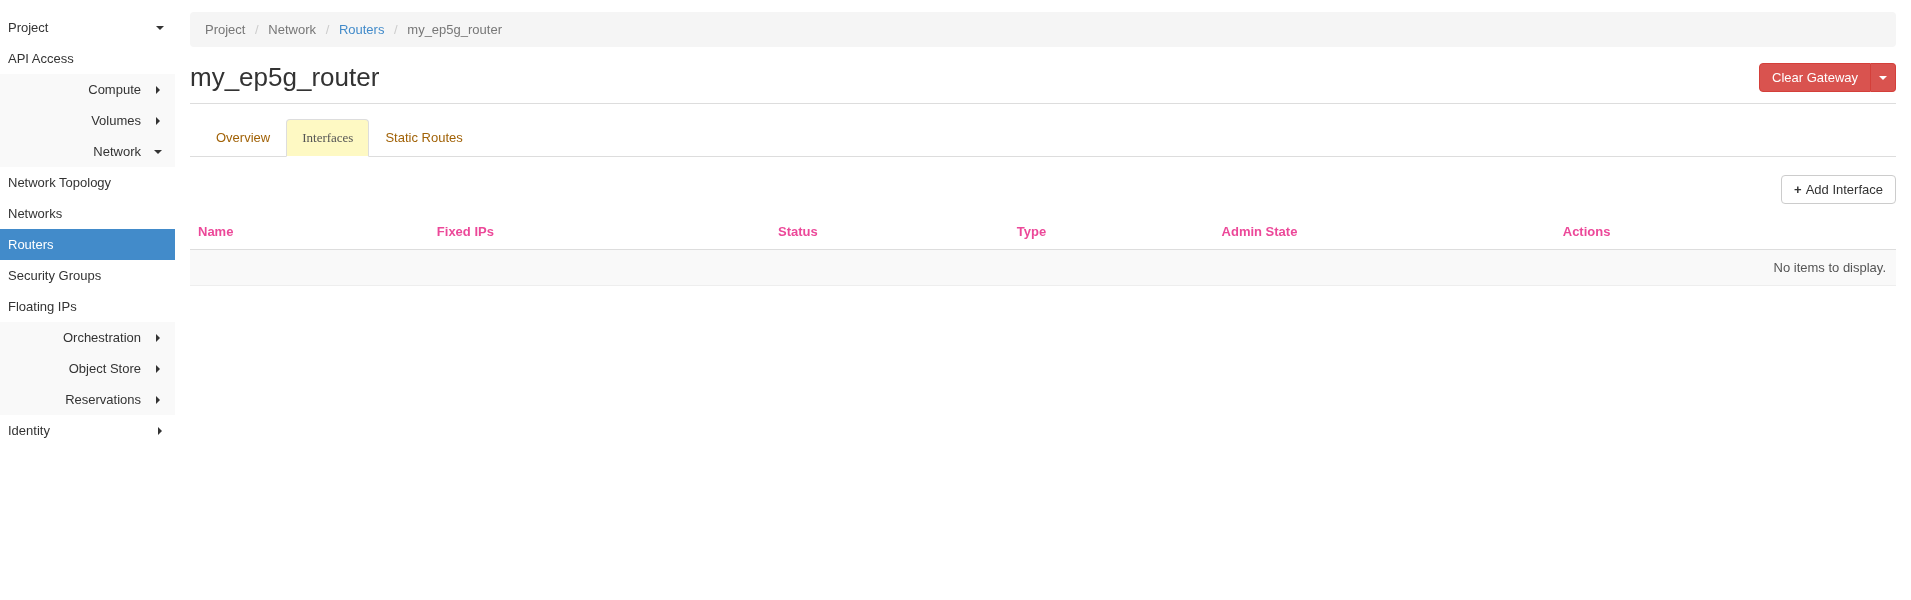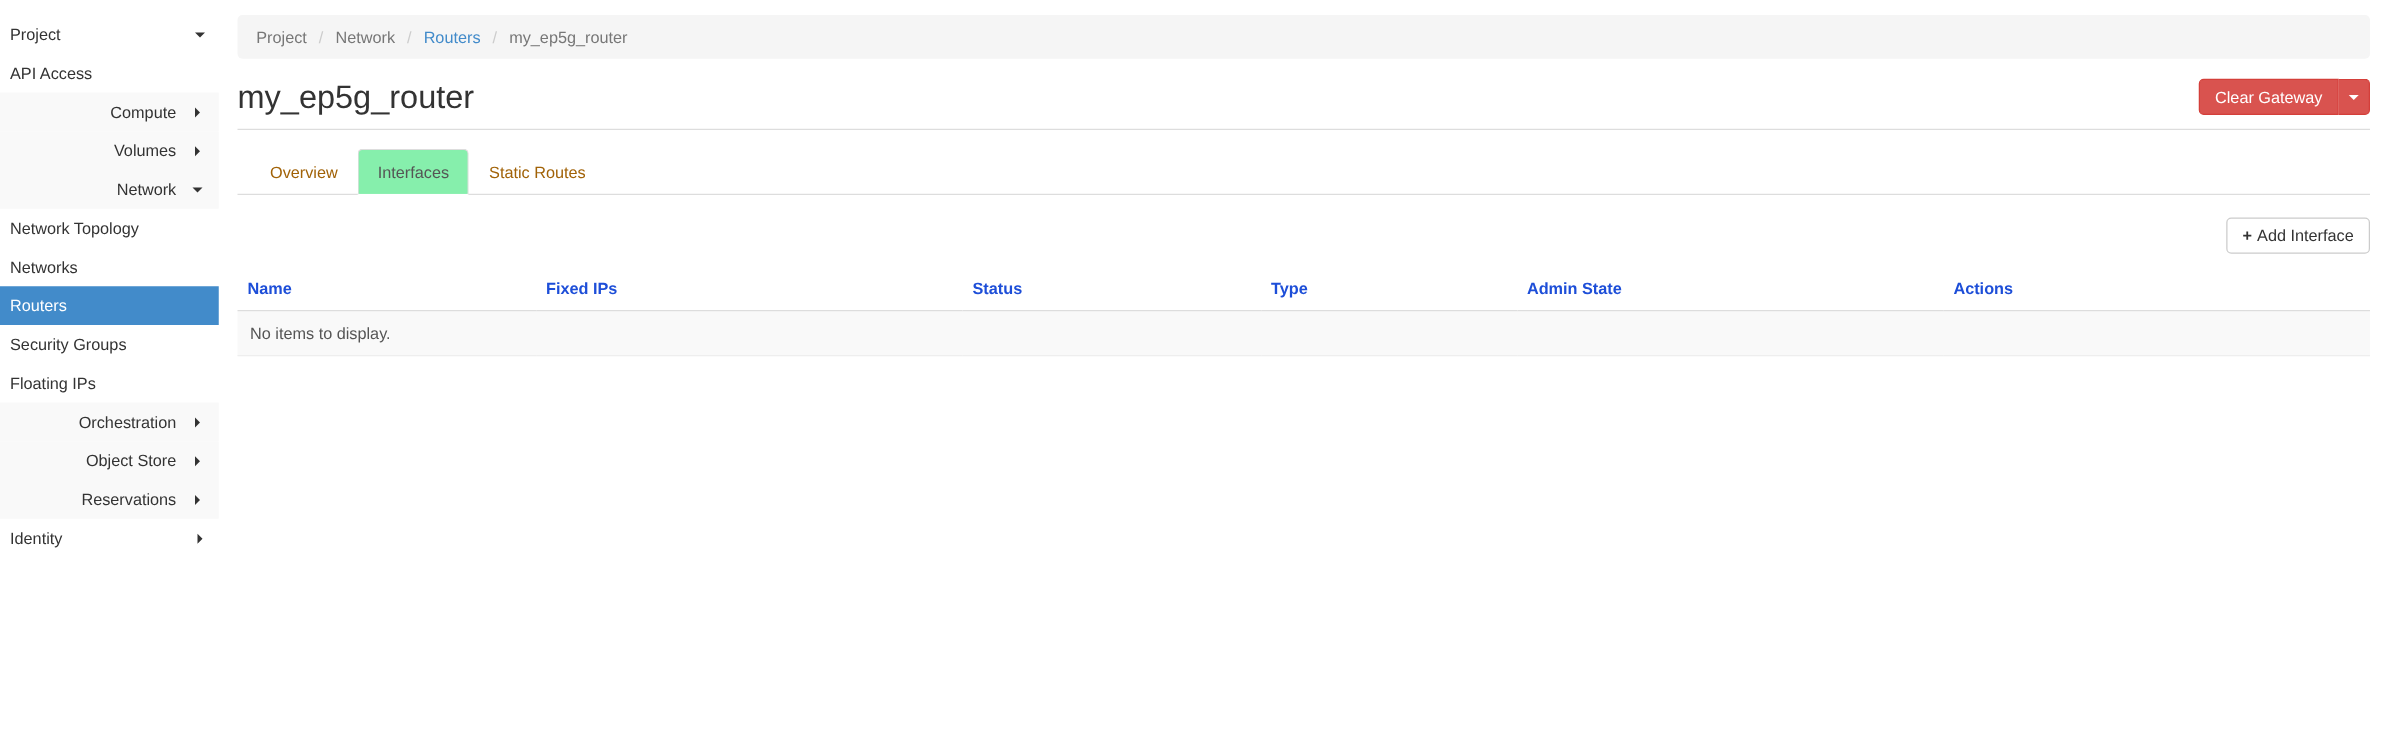--- a/index.html
+++ b/index.html
@@ -112,21 +112,22 @@
     border: 1px solid transparent;
     border-bottom: none;
     margin-bottom: -1px;
     font-size: 13px;
     border-radius: 4px 4px 0 0;
   }
   .tab.active {
     color: #555;
     border: 1px solid #ddd;
     border-bottom-color: #fff;
-    background: #86efac;
+    background: #fef9c3;
+    font-family: Liberation Serif, serif;
   }
   
   .table-toolbar {
     display: flex;
     justify-content: flex-end;
     margin: 18px 15px 10px 0;
   }
   .btn-default {
     background: #fff;
     border: 1px solid #ccc;
@@ -148,25 +149,25 @@
     width: calc(100% - 15px);
     border-collapse: collapse;
     margin-right: 15px;
   }
   .data-table th {
     text-align: left;
     font-weight: bold;
     padding: 10px 8px;
     border-bottom: 1px solid #ddd;
     font-size: 13px;
-    color: #1d4ed8;
+    color: #ec4899;
   }
   .data-table th:first-child { padding-left: 8px; }
   .data-table td.empty {
-    text-align: left;
+    text-align: right;
     padding: 10px;
     color: #555;
     background: #f9f9f9;
     border-bottom: 1px solid #eee;
     font-size: 13px;
   }
   .col-name   { width: 14%; }
   .col-fixed  { width: 20%; }
   .col-status { width: 14%; }
   .col-type   { width: 12%; }

